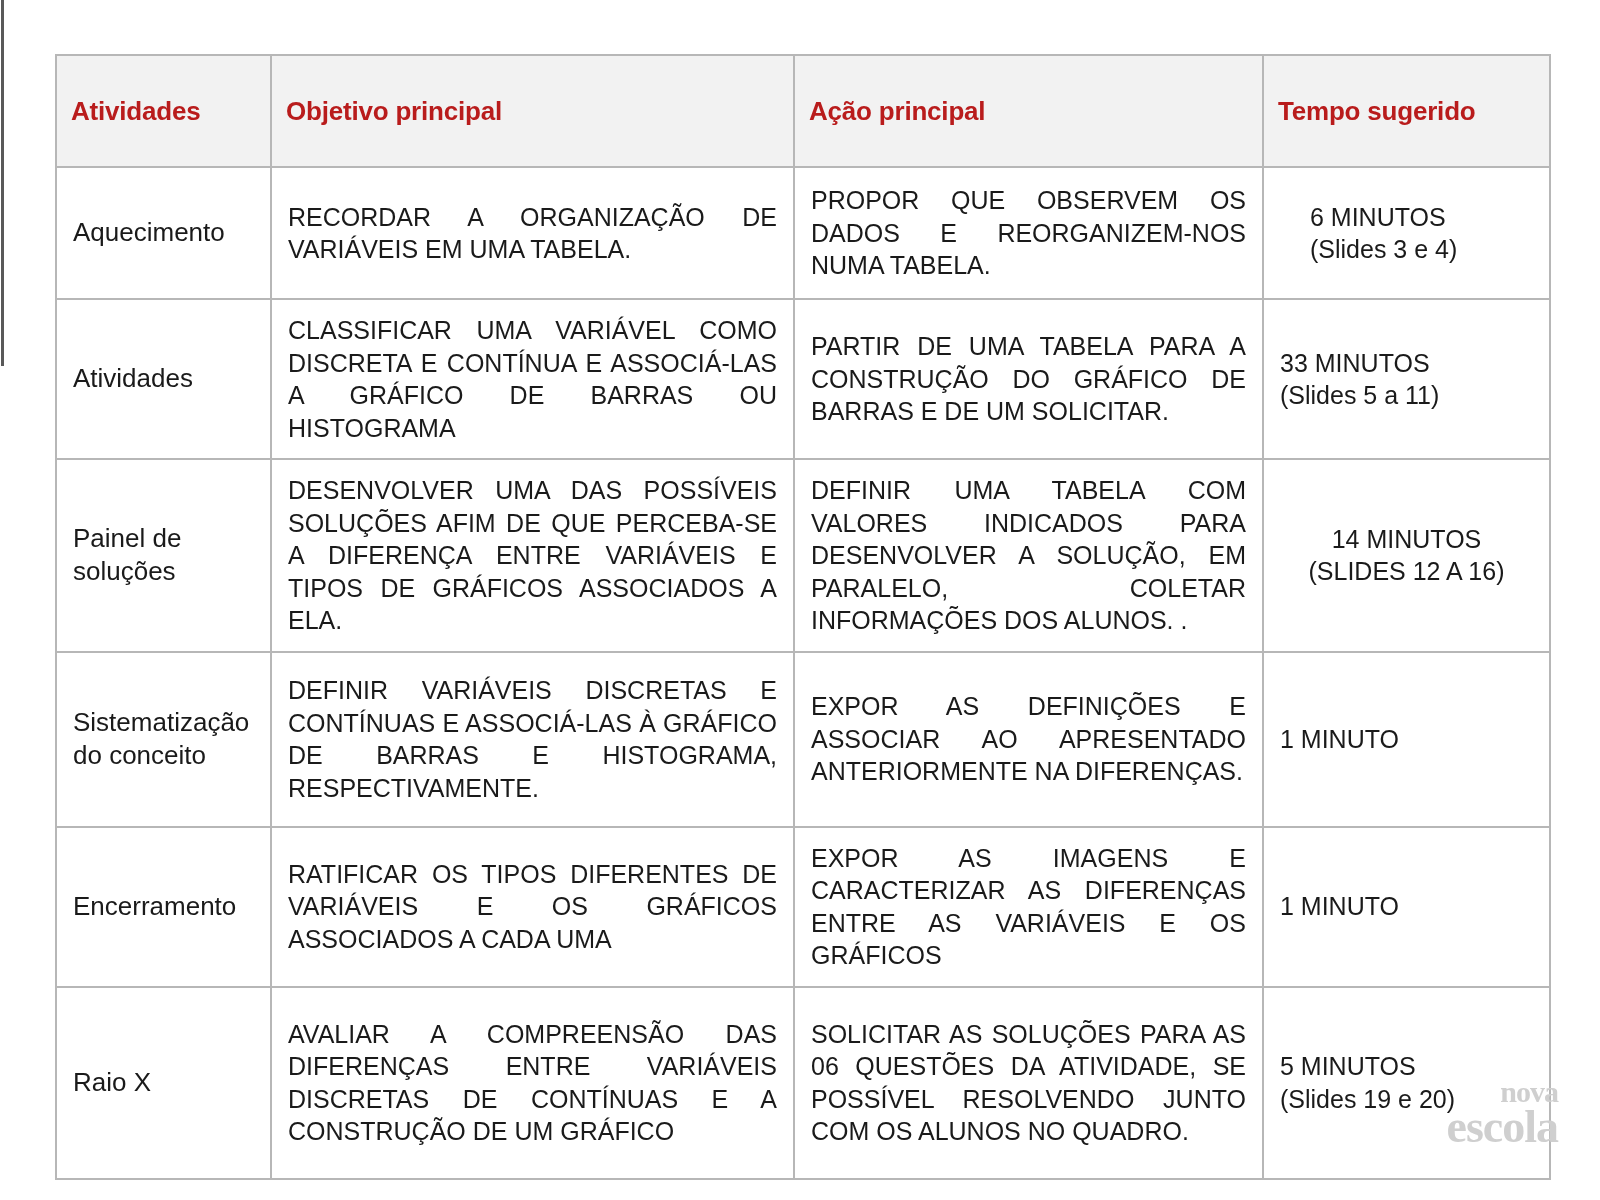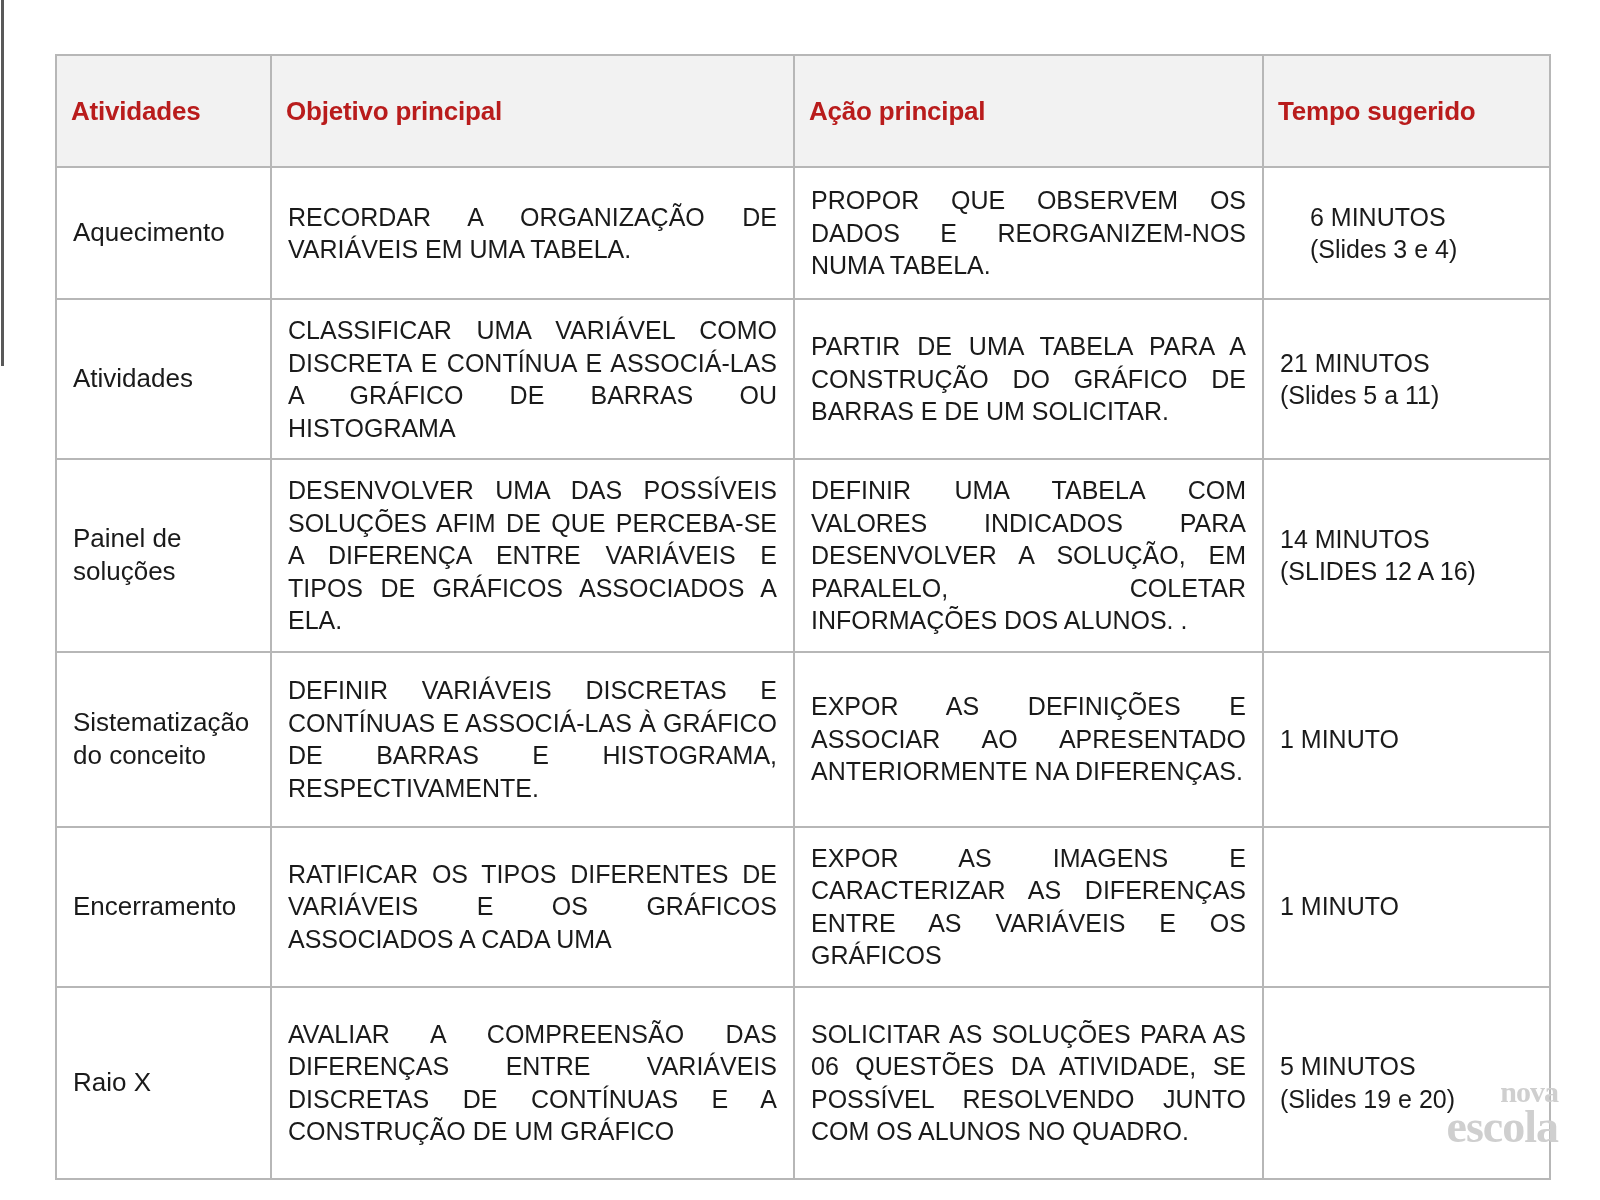--- a/index.html
+++ b/index.html
@@ -157,37 +157,37 @@
         <td class="col-atividades">
           <div class="cell-pad plain">Atividades</div>
         </td>
         <td class="col-objetivo">
           <div class="cell-pad justified">CLASSIFICAR UMA VARIÁVEL COMO DISCRETA E CONTÍNUA E ASSOCIÁ-LAS A GRÁFICO DE BARRAS OU HISTOGRAMA</div>
         </td>
         <td class="col-acao">
           <div class="cell-pad justified">PARTIR DE UMA TABELA PARA A CONSTRUÇÃO DO GRÁFICO DE BARRAS E DE UM SOLICITAR.</div>
         </td>
         <td class="col-tempo">
-          <div class="cell-pad plain" style="white-space: pre-line;">21 MINUTOS
+          <div class="cell-pad plain" style="white-space: pre-line;">33 MINUTOS
 (Slides 5 a 11)</div>
         </td>
       </tr>
 
       <tr data-row="2">
         <td class="col-atividades">
           <div class="cell-pad plain">Painel de soluções</div>
         </td>
         <td class="col-objetivo">
           <div class="cell-pad justified">DESENVOLVER UMA DAS POSSÍVEIS SOLUÇÕES AFIM DE QUE PERCEBA-SE A DIFERENÇA ENTRE VARIÁVEIS E TIPOS DE GRÁFICOS ASSOCIADOS A ELA.</div>
         </td>
         <td class="col-acao">
           <div class="cell-pad justified">DEFINIR UMA TABELA COM VALORES INDICADOS PARA DESENVOLVER A SOLUÇÃO, EM PARALELO, COLETAR INFORMAÇÕES DOS ALUNOS. .</div>
         </td>
         <td class="col-tempo">
-          <div class="cell-pad plain" style="white-space: pre-line;">14 MINUTOS
+          <div class="cell-pad plain" style="white-space: pre-line; text-align: center;">14 MINUTOS
 (SLIDES 12 A 16)</div>
         </td>
       </tr>
 
       <tr data-row="3">
         <td class="col-atividades">
           <div class="cell-pad plain">Sistematização do conceito</div>
         </td>
         <td class="col-objetivo">
           <div class="cell-pad justified">DEFINIR VARIÁVEIS DISCRETAS E CONTÍNUAS E ASSOCIÁ-LAS À GRÁFICO DE BARRAS E HISTOGRAMA, RESPECTIVAMENTE.</div>

